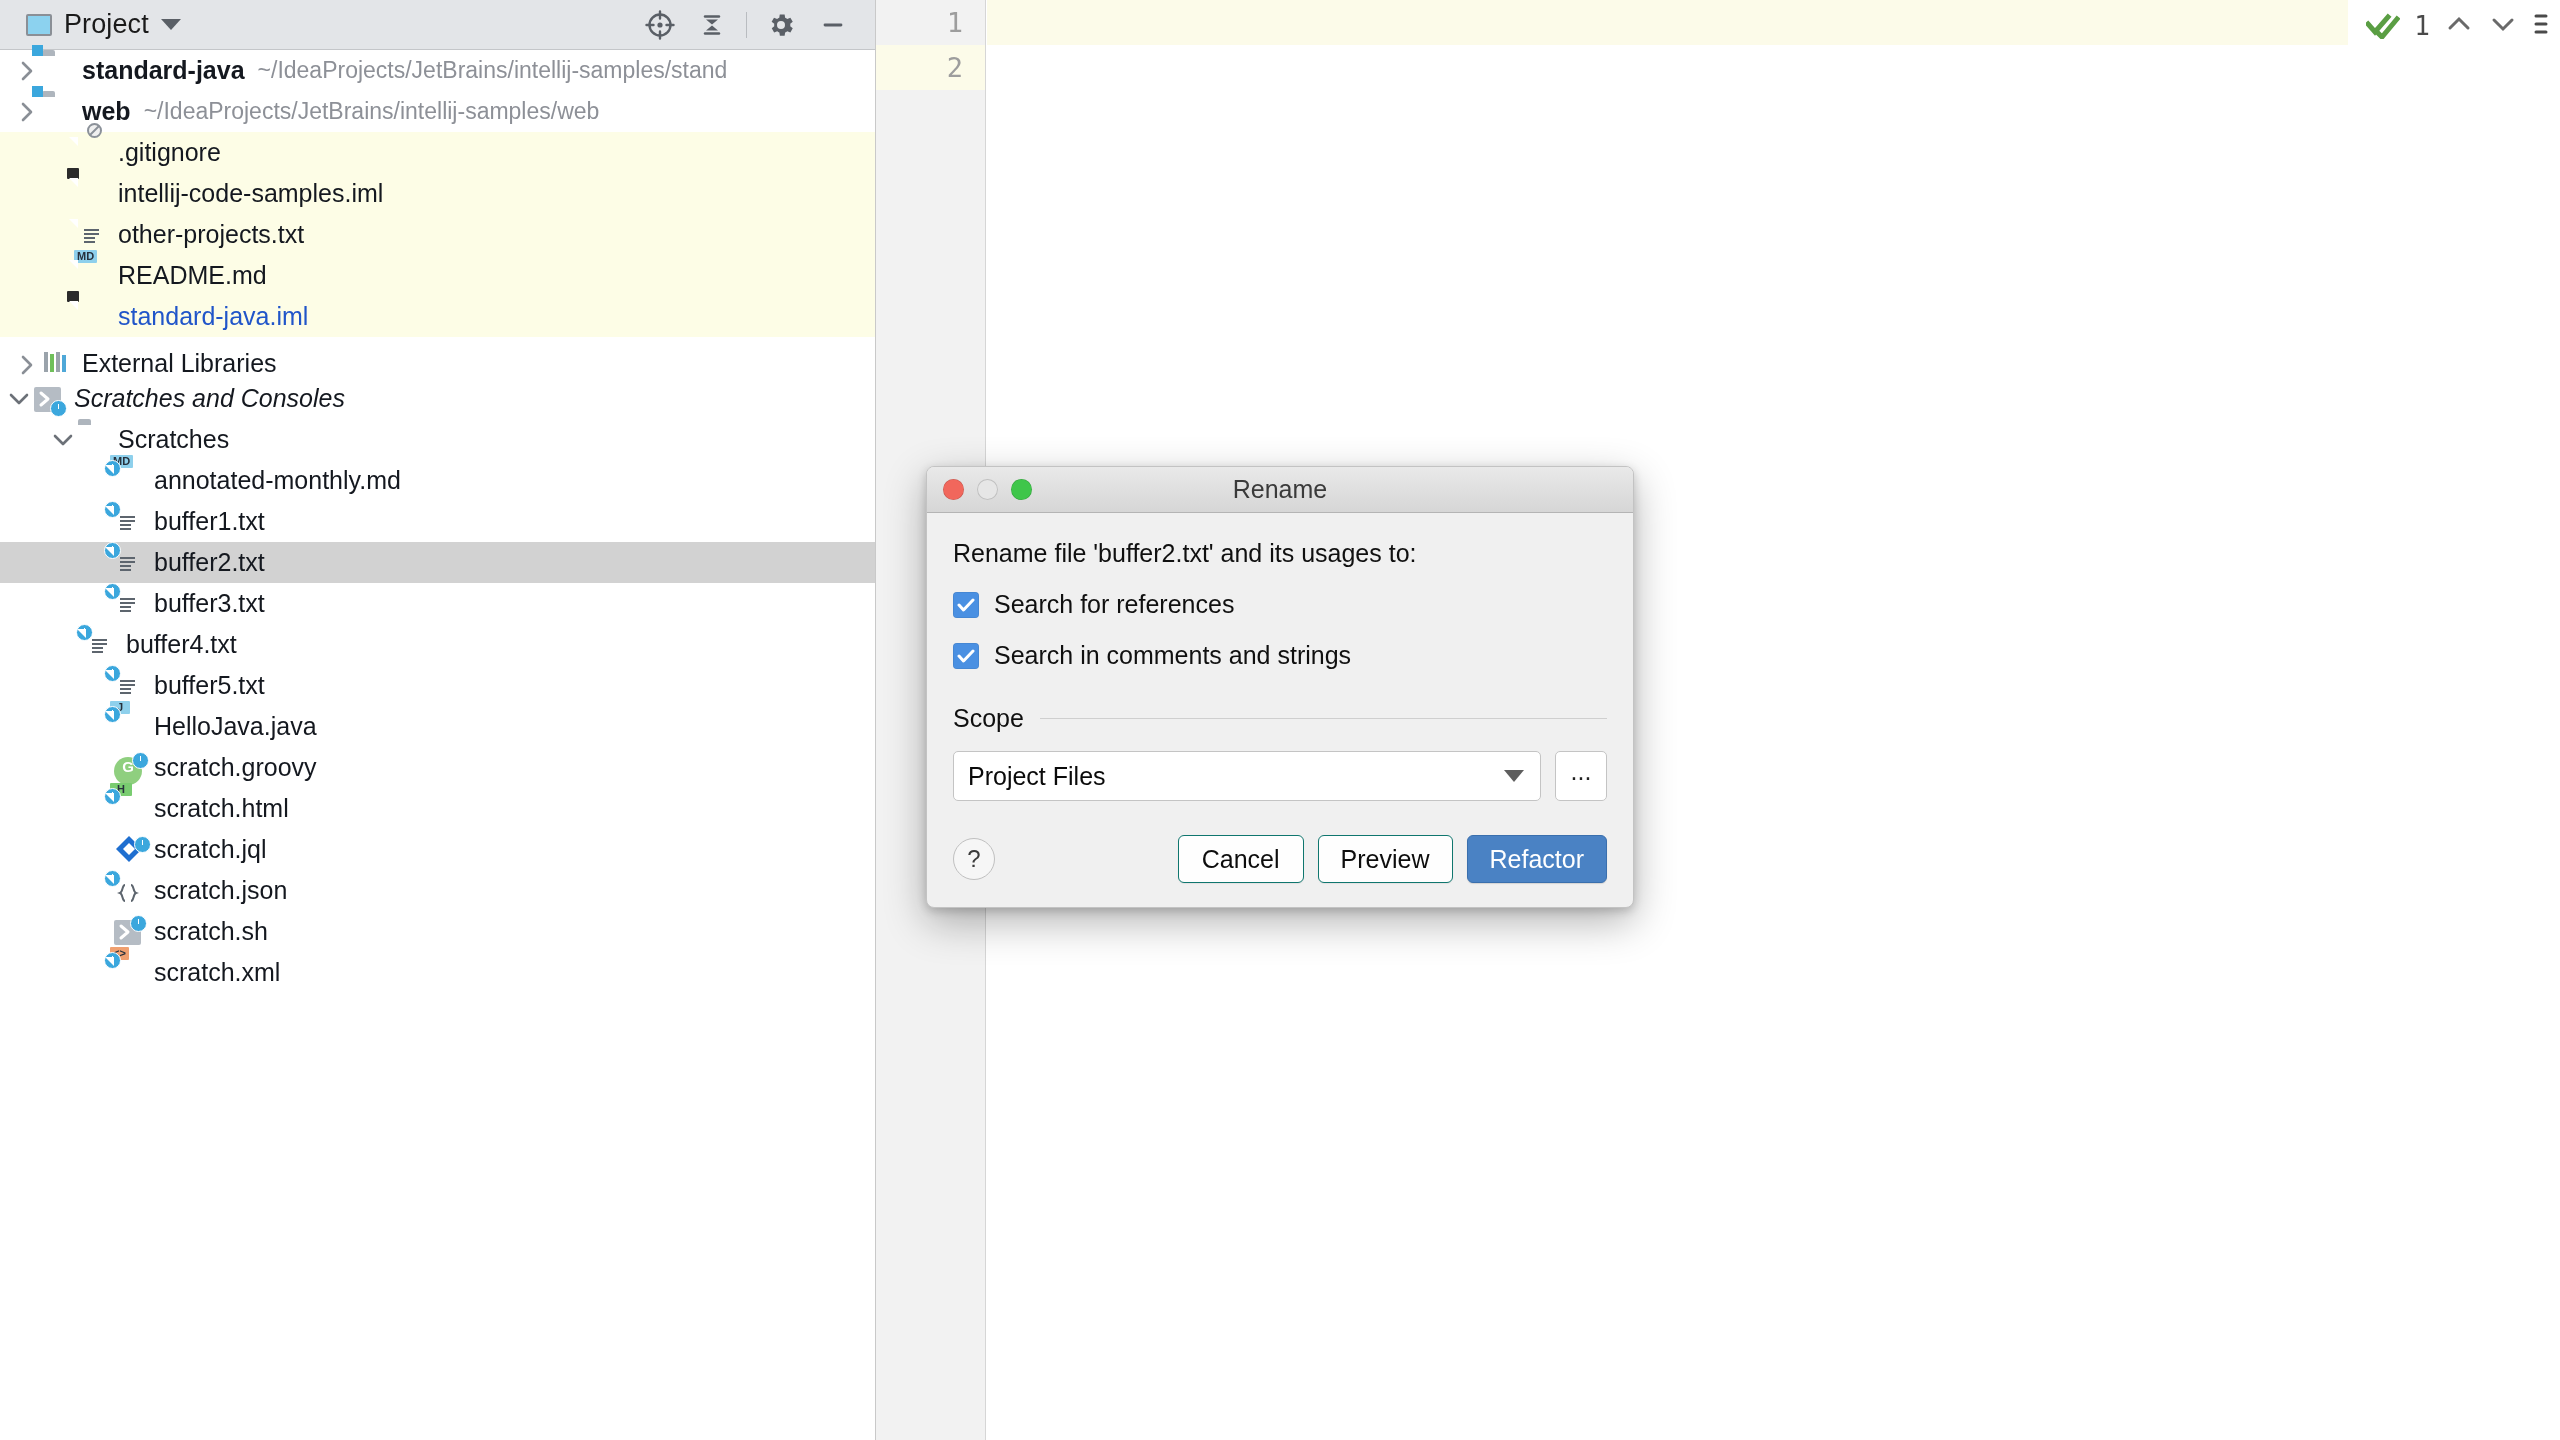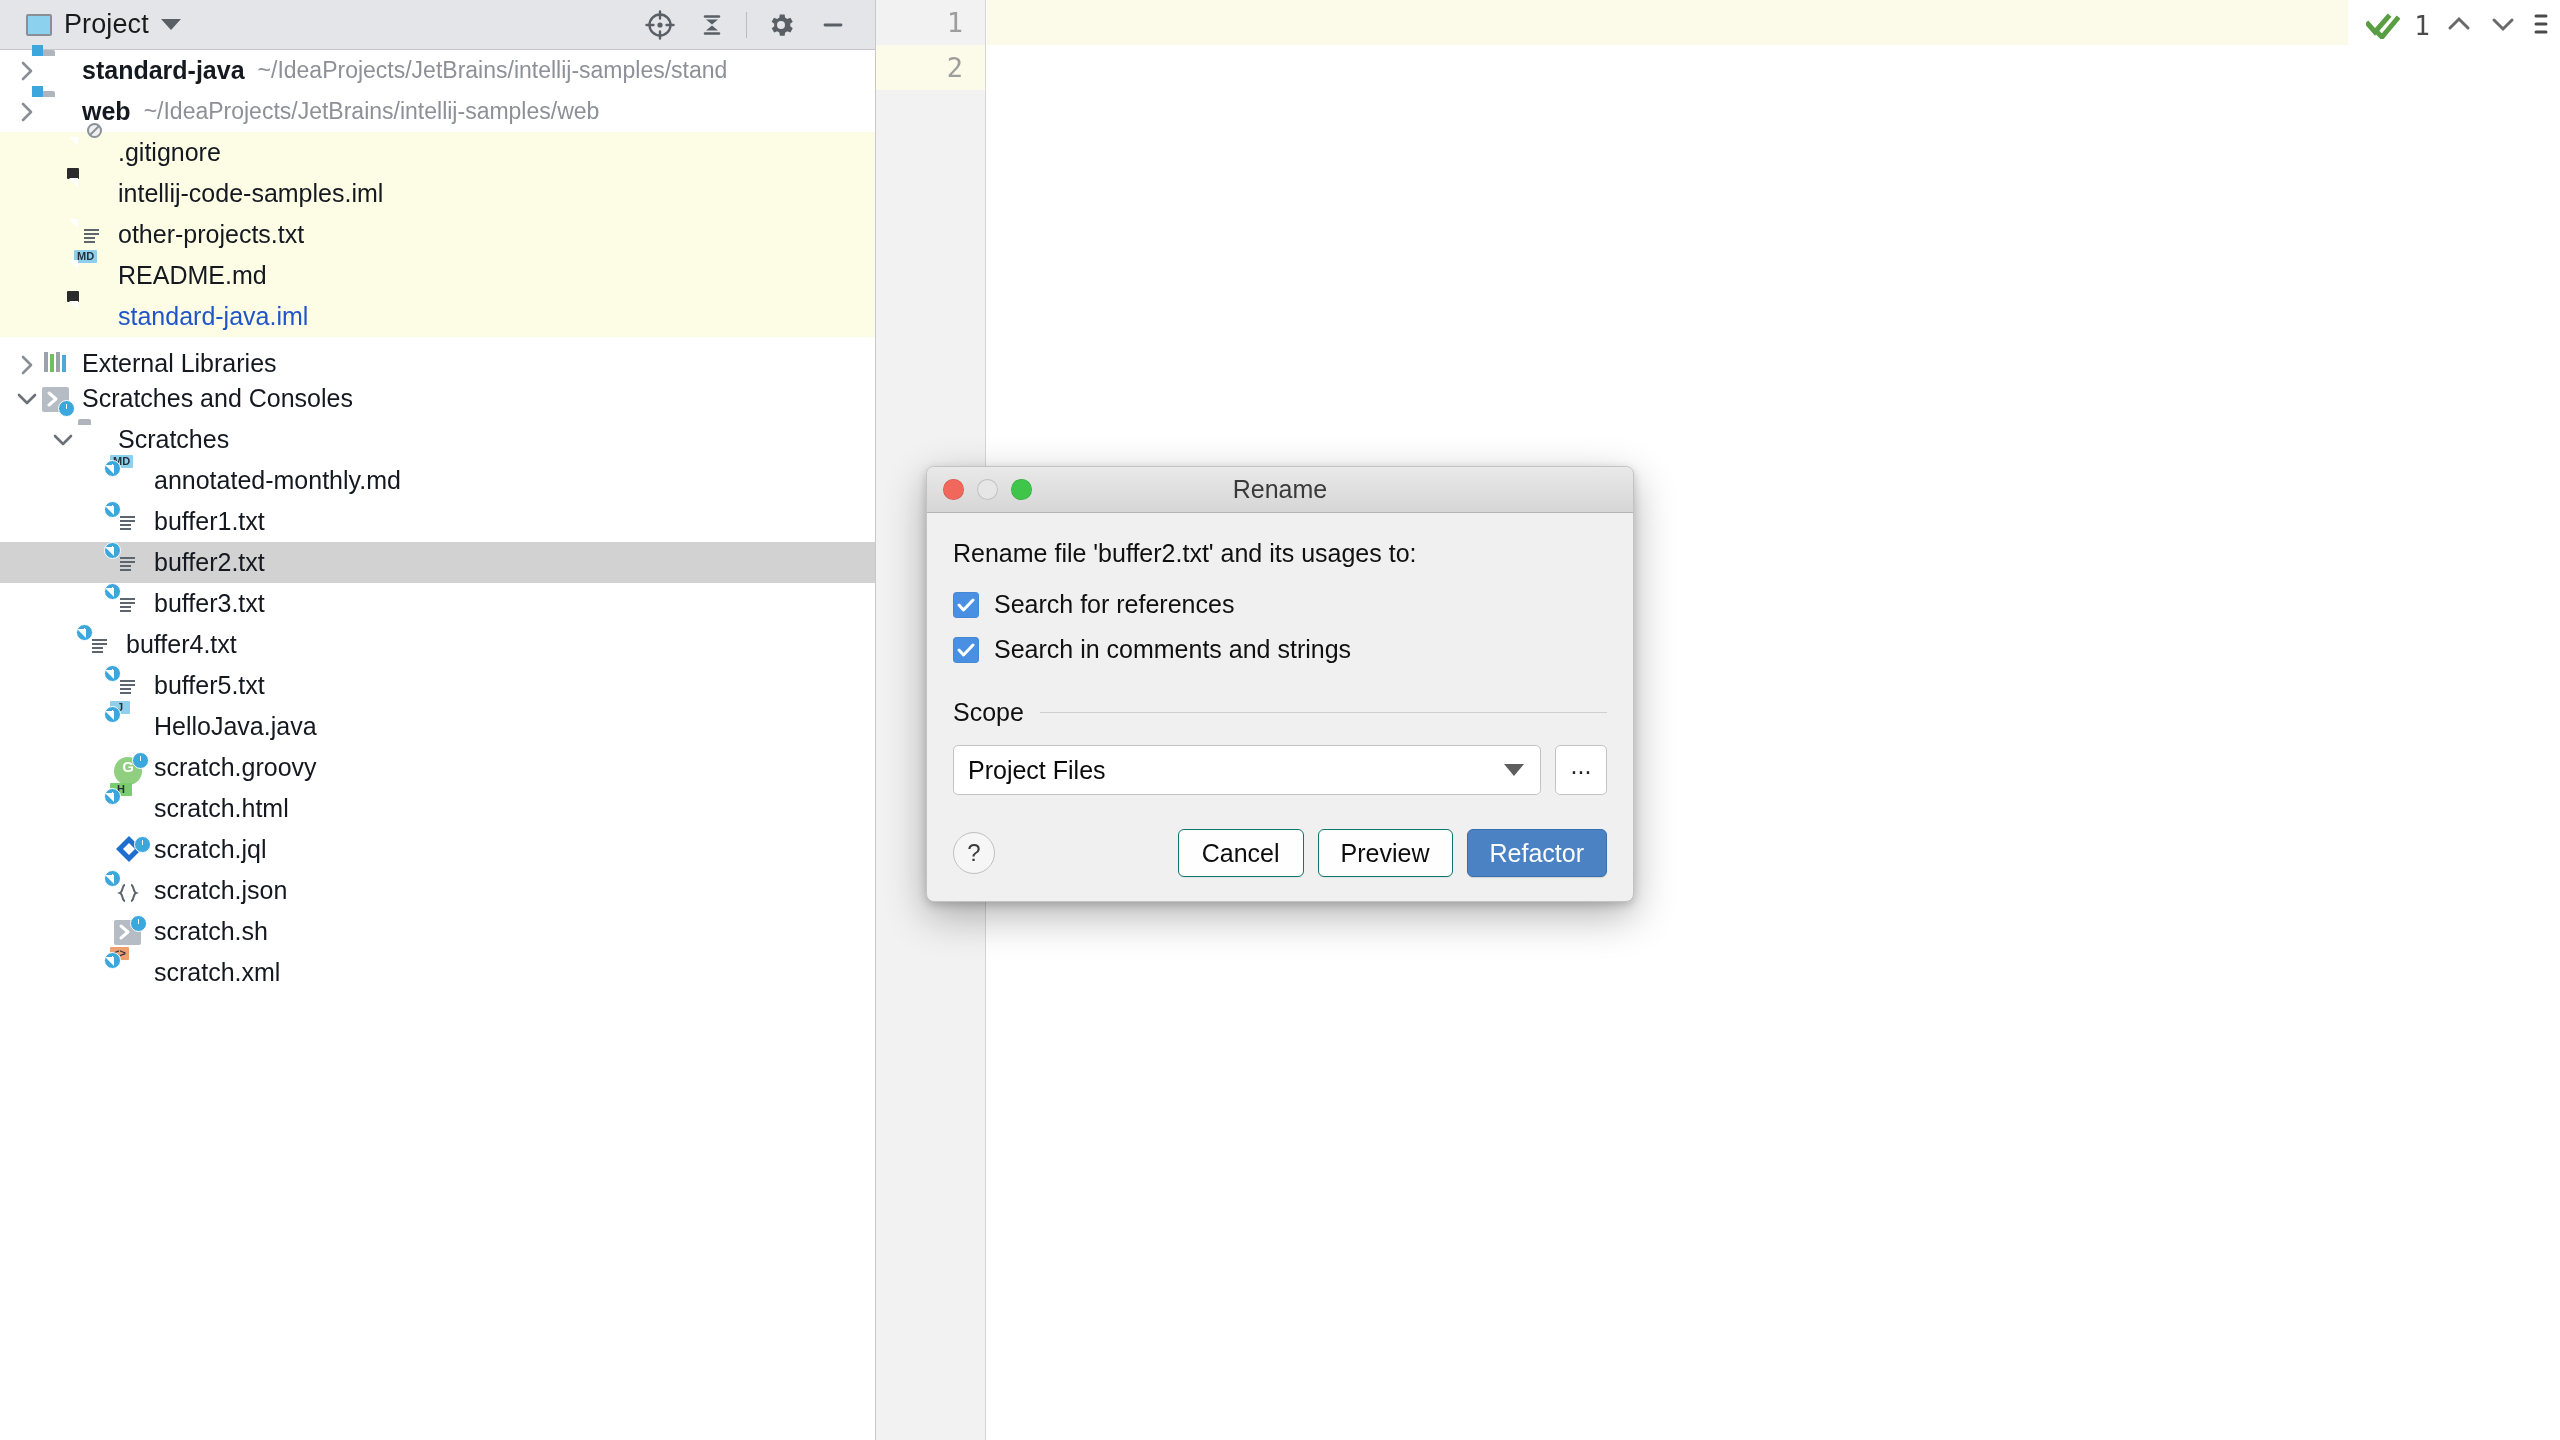--- a/index.html
+++ b/index.html
@@ -157,21 +157,21 @@
   #dlg-prompt { font-size:25px; color:#101010; margin-bottom: 22px; }
   #name-input {
     width:100%; height: 54px; background:#fff;
     border: 3px solid #86b6e8; border-radius: 4px;
     display:flex; align-items:center; padding: 0 12px;
     font-size: 25px; color:#0a0a0a;
   }
   .caret-bar {
     display:inline-block; width:2px; height:30px; background:#111; margin: 0 0px;
   }
-  .cbrow { display:flex; align-items:center; gap: 15px; margin-top: 16px; }
+  .cbrow { display:flex; align-items:center; gap: 15px; margin-top: 22px; }
   .cbox {
     width: 26px; height:26px; border-radius:4px; background:#4a90e2;
     display:flex; align-items:center; justify-content:center; flex:0 0 26px;
     box-shadow: inset 0 0 0 .5px rgba(0,0,0,.12);
   }
   .cbox svg { display:block; }
   .cblabel { font-size:25px; color:#101010; }
   #scope-head { display:flex; align-items:center; gap:16px; margin-top: 34px; }
   #scope-head .t { font-size:25px; color:#101010; }
   #scope-head .rule { flex:1 1 auto; height:1px; background:#cfcfcf; }
@@ -312,21 +312,21 @@
             </svg>
           </span>
           <span class="ico" style="width: 30px; height: 32px; position: relative;"><svg width="28" height="26" viewBox="0 0 28 26" style="margin-top:3px">
               <rect x="2" y="3" width="4" height="20" fill="#9aa3ab"></rect>
               <rect x="8" y="5" width="4" height="18" fill="#6fbf5a"></rect>
               <rect x="14" y="3" width="4" height="20" fill="#9aa3ab"></rect>
               <rect x="20" y="6" width="4" height="17" fill="#4fa8d8"></rect>
             </svg></span>
           <span class="label">External Libraries</span>
         </div>
-        <div class="row" style="padding-left: 14px;">
+        <div class="row" style="padding-left: 6px; font-style: italic;">
           <span class="arrow">
             <svg width="22" height="22" viewBox="0 0 22 22">
               <path d="M3 7l8 8 8-8" fill="none" stroke="#6c7178" stroke-width="2.6" stroke-linecap="round" stroke-linejoin="round"></path>
             </svg>
           </span>
           <span class="ico" style="width: 30px; height: 32px; position: relative;">
             <span style="width: 27px; height: 25px; background: rgb(181, 188, 196); border-radius: 2px; display: block; margin-top: 4px; position: relative;"><svg width="27" height="25" viewBox="0 0 27 25">
                 <path d="M7 6l7 6-7 6" fill="none" stroke="#fff" stroke-width="3" stroke-linecap="round" stroke-linejoin="round"></path>
               </svg><span class="badge-clock" style="right: -6px; bottom: -5px; top: auto;"></span></span>
           </span>

